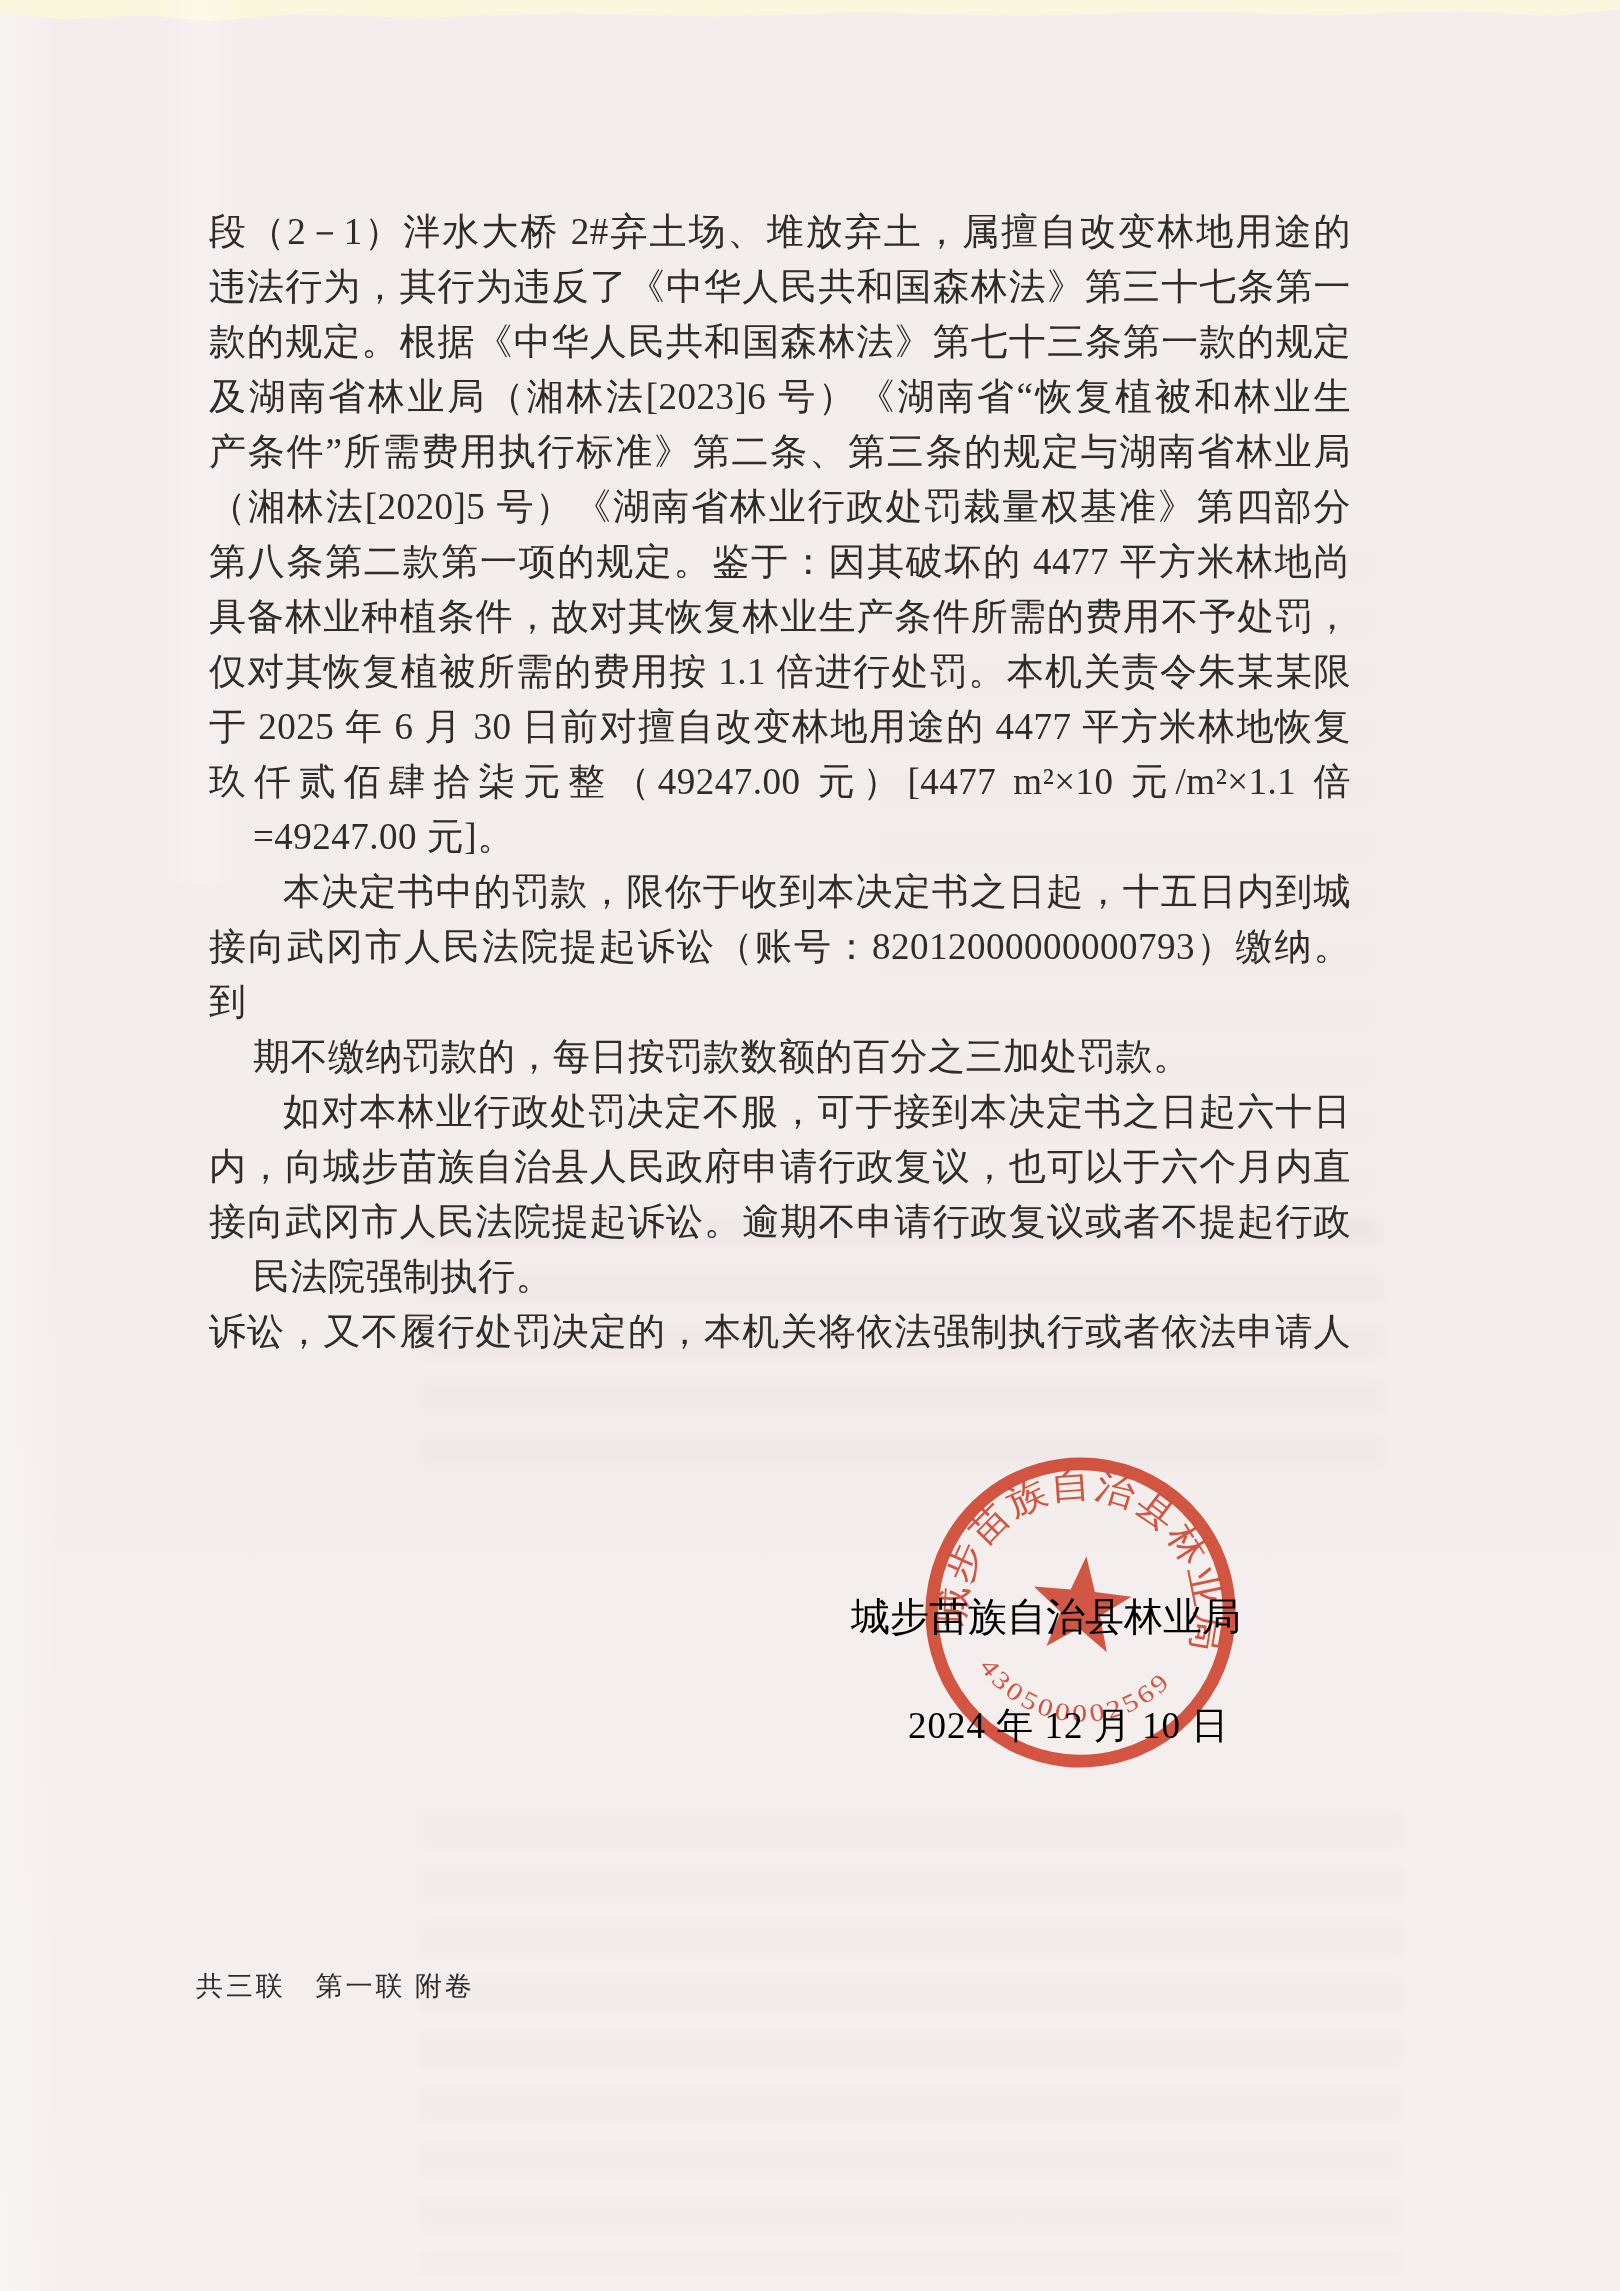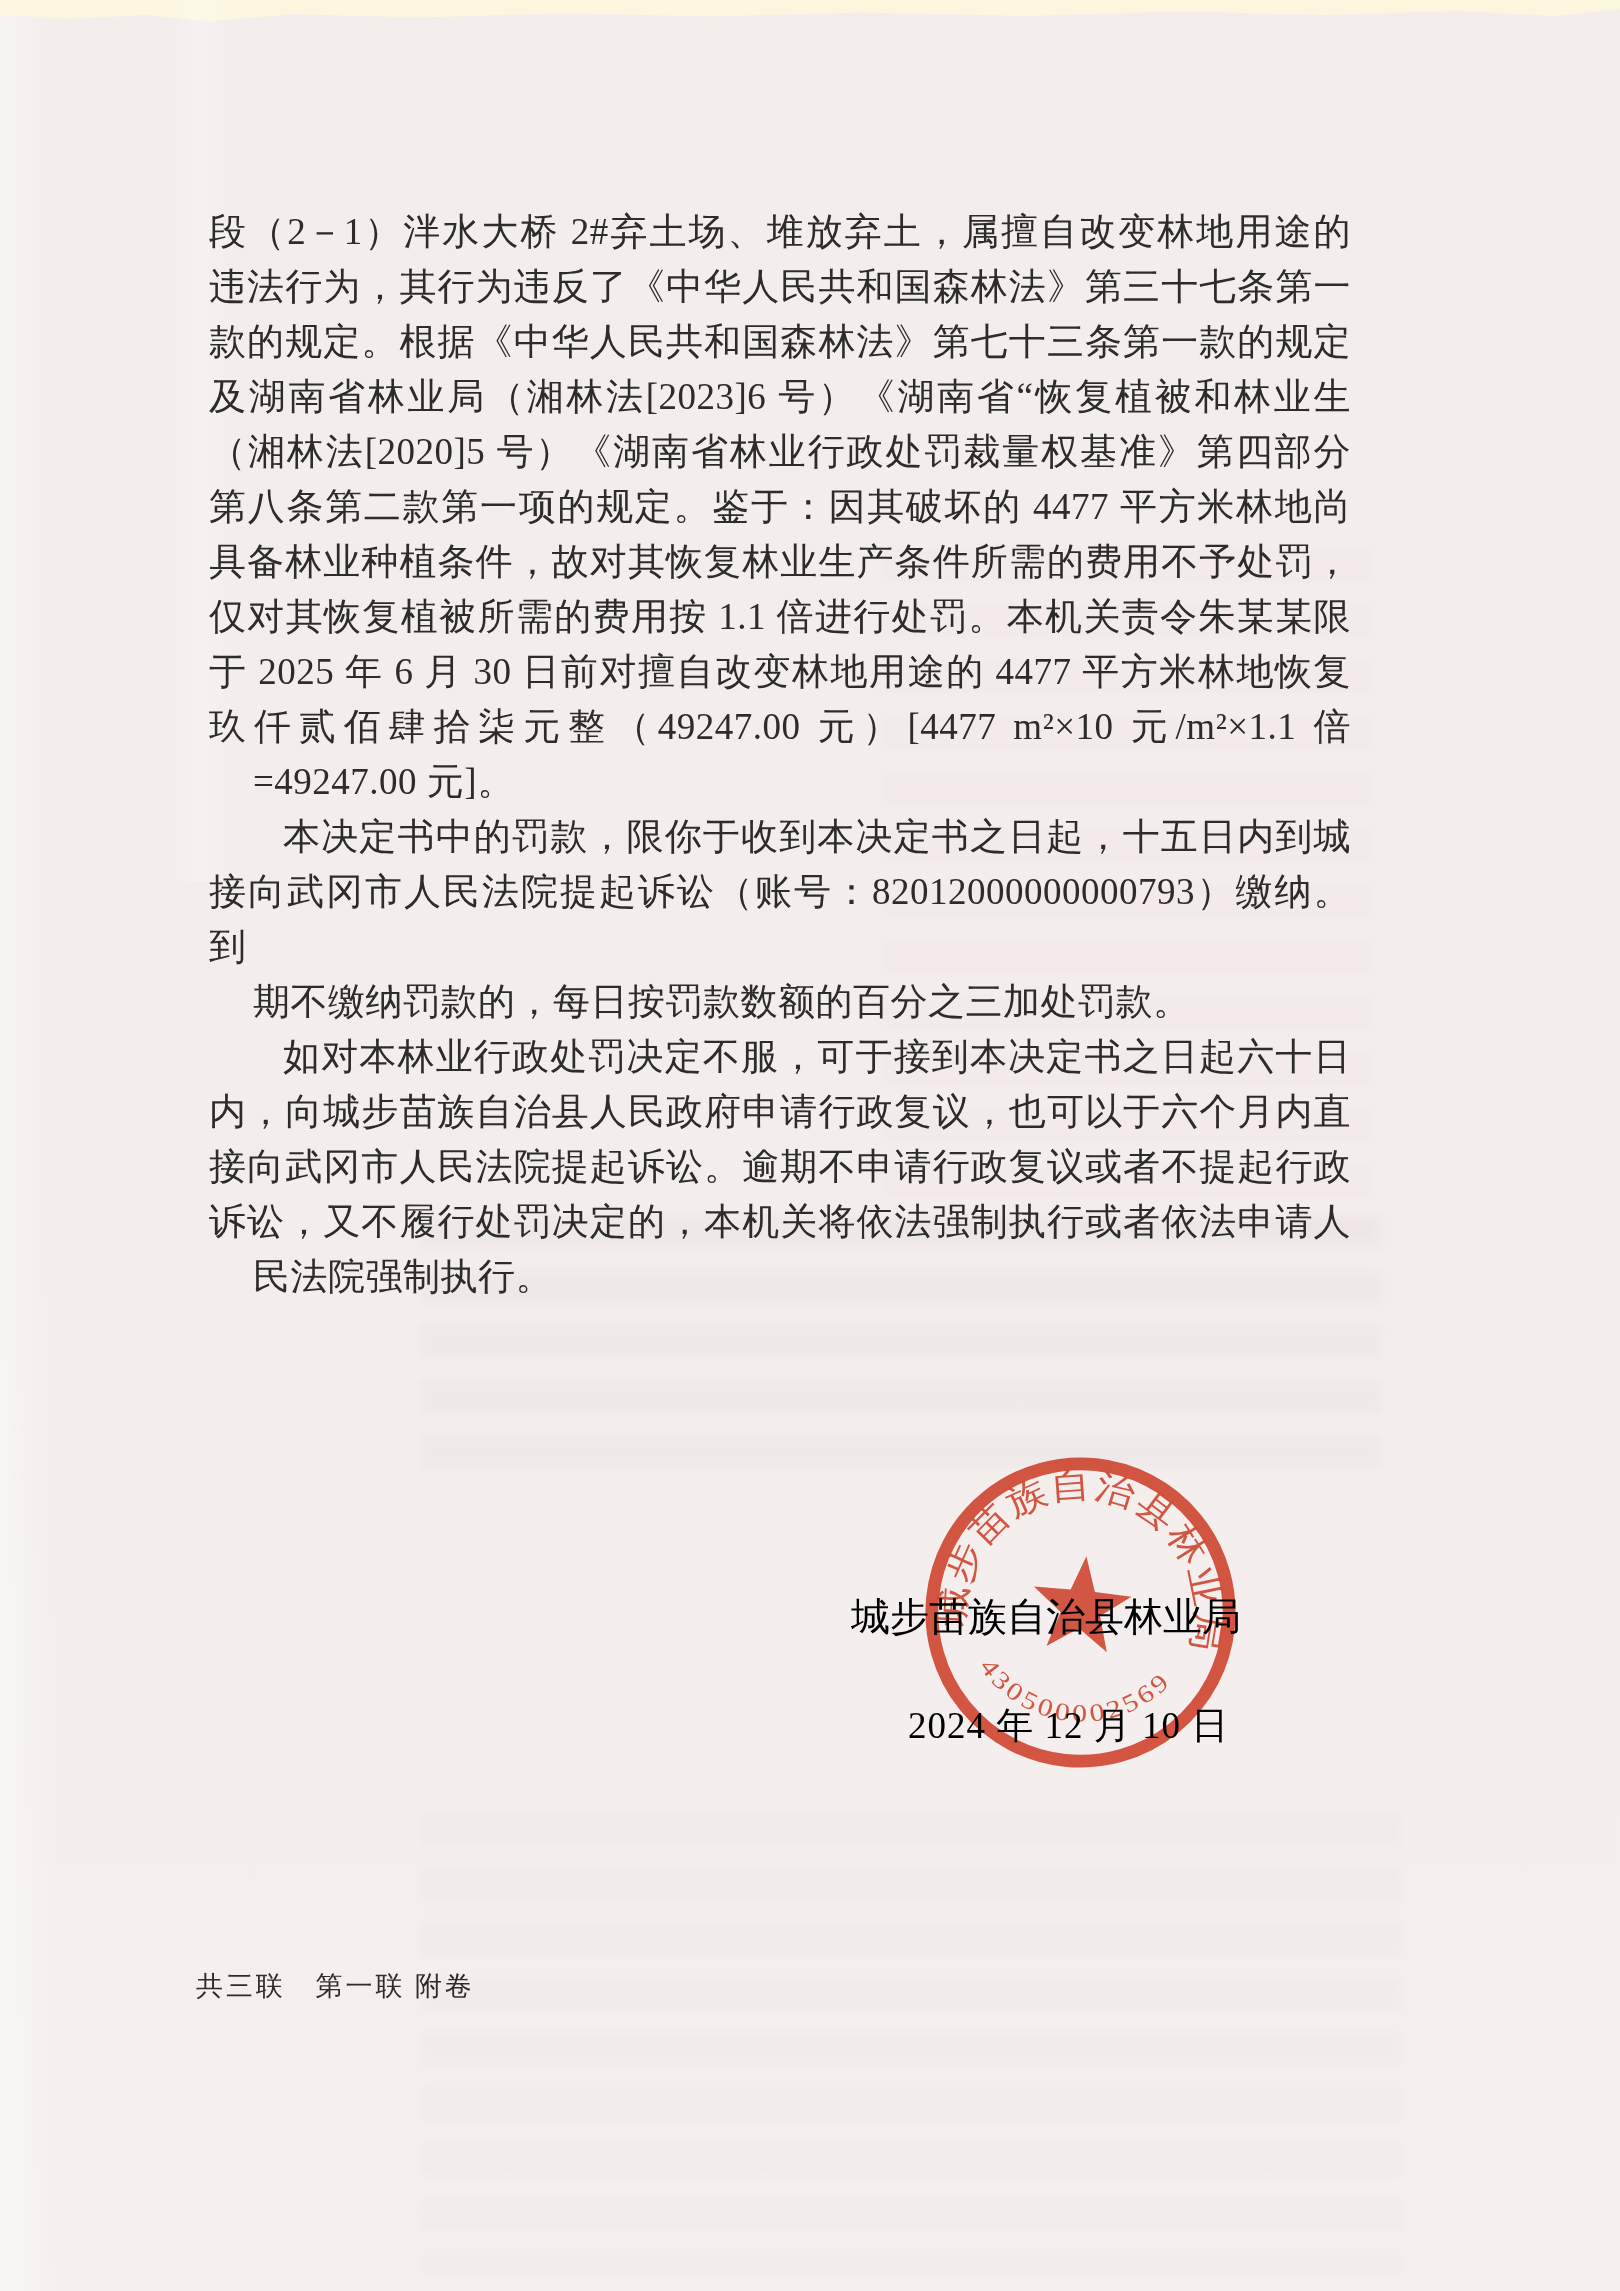--- a/index.html
+++ b/index.html
@@ -68,35 +68,36 @@
 
   <div class="ghost g0"></div>
   <div class="ghost g1"></div>
   <div class="ghost g2"></div>
 
   <div class="doc-text">
     <div class="line">段（2－1）泮水大桥 2#弃土场、堆放弃土，属擅自改变林地用途的</div>
     <div class="line">违法行为，其行为违反了《中华人民共和国森林法》第三十七条第一</div>
     <div class="line">款的规定。根据《中华人民共和国森林法》第七十三条第一款的规定</div>
     <div class="line">及湖南省林业局（湘林法[2023]6 号）《湖南省“恢复植被和林业生</div>
+    <div class="line">产条件”所需费用执行标准》第二条、第三条的规定与湖南省林业局</div>
     <div class="line">（湘林法[2020]5 号）《湖南省林业行政处罚裁量权基准》第四部分</div>
     <div class="line">第八条第二款第一项的规定。鉴于：因其破坏的 4477 平方米林地尚</div>
     <div class="line">具备林业种植条件，故对其恢复林业生产条件所需的费用不予处罚，</div>
     <div class="line">仅对其恢复植被所需的费用按 1.1 倍进行处罚。本机关责令朱某某限</div>
     <div class="line">于 2025 年 6 月 30 日前对擅自改变林地用途的 4477 平方米林地恢复</div>
     <div class="line">玖仟贰佰肆拾柒元整（49247.00 元）[4477 m²×10 元/m²×1.1 倍</div>
     <div class="line short">=49247.00 元]。</div>
     <div class="line indent">本决定书中的罚款，限你于收到本决定书之日起，十五日内到城</div>
     <div class="line">接向武冈市人民法院提起诉讼（账号：82012000000000793）缴纳。到</div>
     <div class="line short">期不缴纳罚款的，每日按罚款数额的百分之三加处罚款。</div>
     <div class="line indent">如对本林业行政处罚决定不服，可于接到本决定书之日起六十日</div>
     <div class="line">内，向城步苗族自治县人民政府申请行政复议，也可以于六个月内直</div>
     <div class="line">接向武冈市人民法院提起诉讼。逾期不申请行政复议或者不提起行政</div>
+    <div class="line short">民法院强制执行。</div>
     <div class="line">诉讼，又不履行处罚决定的，本机关将依法强制执行或者依法申请人</div>
-    <div class="line short">民法院强制执行。</div>
   </div>
 
   <div class="signature">城步苗族自治县林业局</div>
   <div class="doc-date">2024 年 12 月 10 日</div>
 
   <div class="seal">
     <svg viewBox="0 0 330 330" xmlns="http://www.w3.org/2000/svg">
       <defs>
         <path id="ringTextPath" d="M 54.1 198.9 A 116 116 0 1 1 275.9 198.9" fill="none"></path>
         <path id="codePath" d="M 66.6 226.5 A 124 124 0 0 0 263.4 226.5" fill="none"></path>

